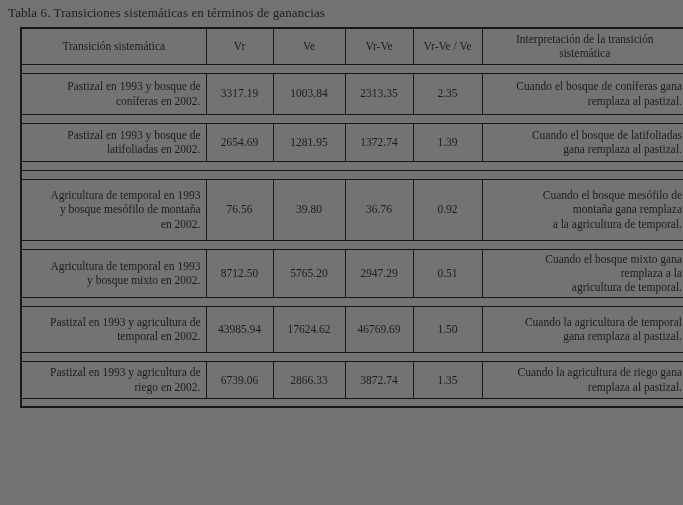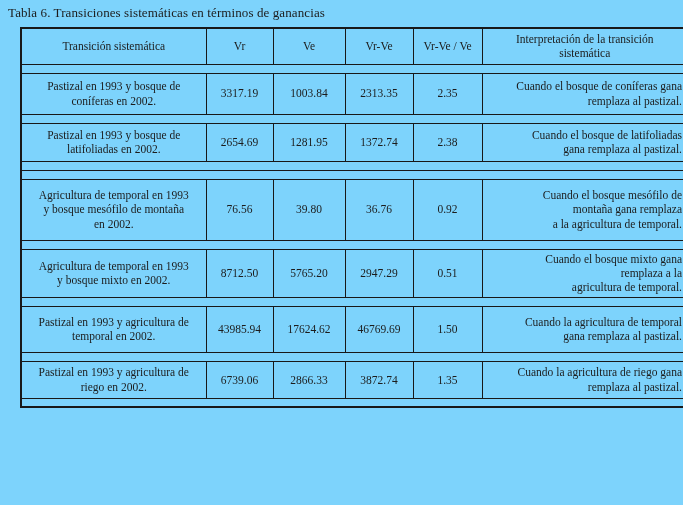--- a/index.html
+++ b/index.html
@@ -1,21 +1,21 @@
 <!DOCTYPE html>
 <html><head>
 <meta charset="utf-8">
 <style>
   * { margin: 0; padding: 0; box-sizing: border-box; }
   html, body { background: #ffffff; }
   .page {
     position: relative;
     width: 683px;
     height: 505px;
-    background: #7dd3fc;
+    background: #737373;
     font-family: "Liberation Serif", "DejaVu Serif", serif;
     color: #1c1c1c;
     overflow: hidden;
   }
   .doc-title {
     position: absolute;
     left: 8px;
     top: 5px;
     font-size: 13px;
     letter-spacing: 0.1px;
@@ -39,21 +39,21 @@
     padding: 2px 5px;
     overflow: hidden;
   }
   th.hdr {
     font-size: 12px;
     text-align: center;
     white-space: pre-line;
     padding: 2px 3px;
   }
   td.c-trans {
-    text-align: center;
+    text-align: right;
     white-space: pre-line;
     padding-left: 7px;
   }
   td.c-num {
     text-align: center;
     font-size: 12px;
     padding: 2px 2px;
   }
   td.c-interp {
     text-align: right;
@@ -118,21 +118,21 @@
     <tr class="spacer-row">
           <td class="spacer" colspan="6"></td>
         </tr>
 
     <tr style="height:38px">
       <td class="c-trans">Pastizal en 1993 y bosque de
 latifoliadas en 2002.</td>
       <td class="c-num">2654.69</td>
       <td class="c-num">1281.95</td>
       <td class="c-num">1372.74</td>
-      <td class="c-num">2.38</td>
+      <td class="c-num">1.39</td>
       <td class="c-interp">Cuando el bosque de latifoliadas
 gana remplaza al pastizal.</td>
     </tr>
 
     <tr class="spacer-row">
           <td class="spacer" colspan="6"></td>
         </tr>
 
 
     <tr class="spacer-row">

